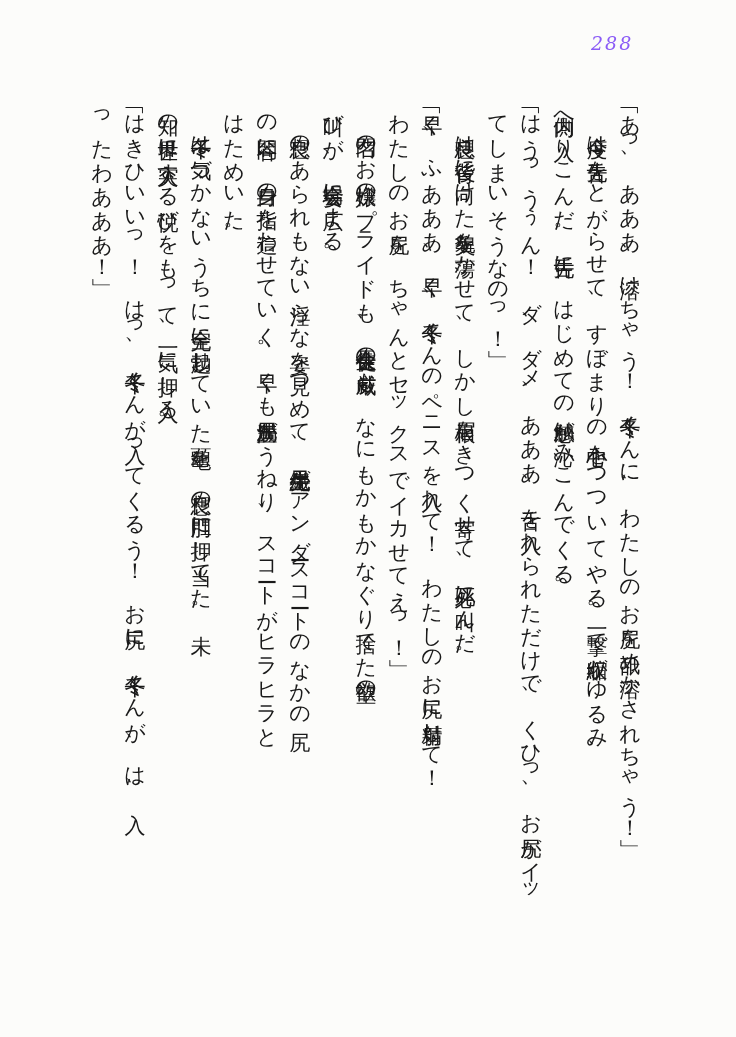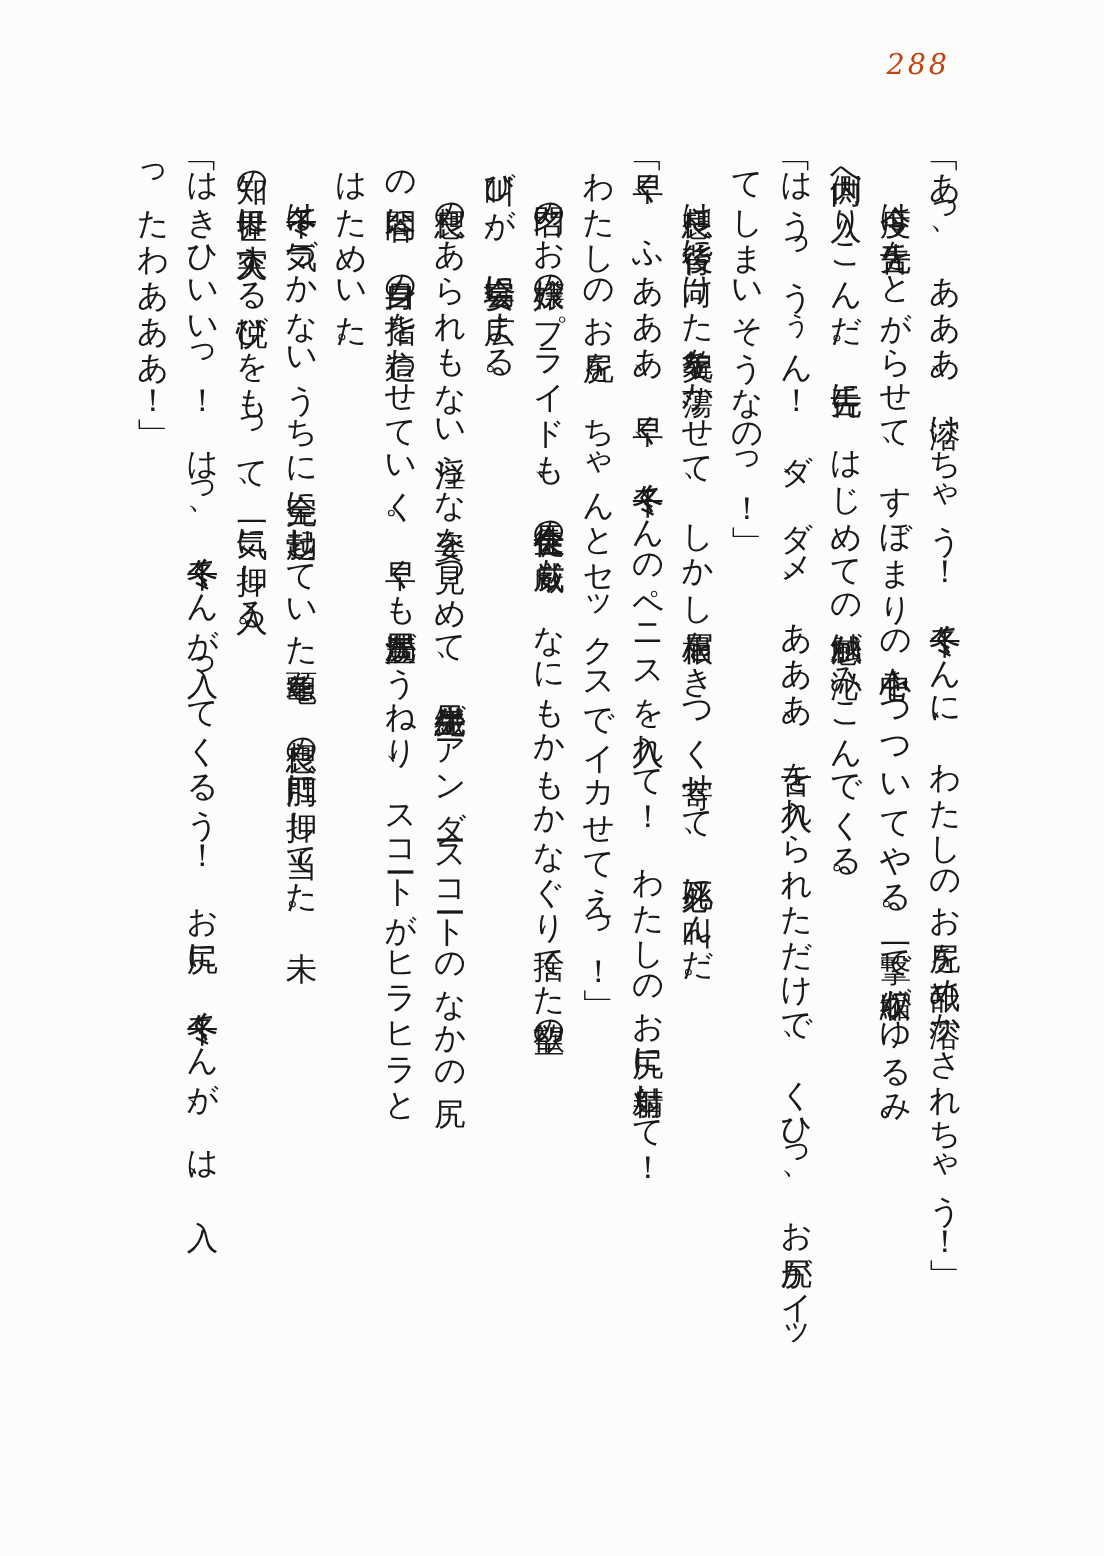--- a/index.html
+++ b/index.html
@@ -14,21 +14,21 @@
     background: #fcfcfa;
     overflow: hidden;
     font-family: "DejaVu Serif", serif;
   }
   .page-number {
     position: absolute;
     top: 32px;
     left: 591px;
     font-size: 19px;
     font-style: italic;
-    color: #c2410c;
+    color: #8b5cf6;
     letter-spacing: 2px;
     font-family: "DejaVu Serif", serif;
   }
   .text-block {
     position: absolute;
     top: 100px;
     right: 90px;
     height: 826px;
     writing-mode: vertical-rl;
     text-orientation: mixed;

